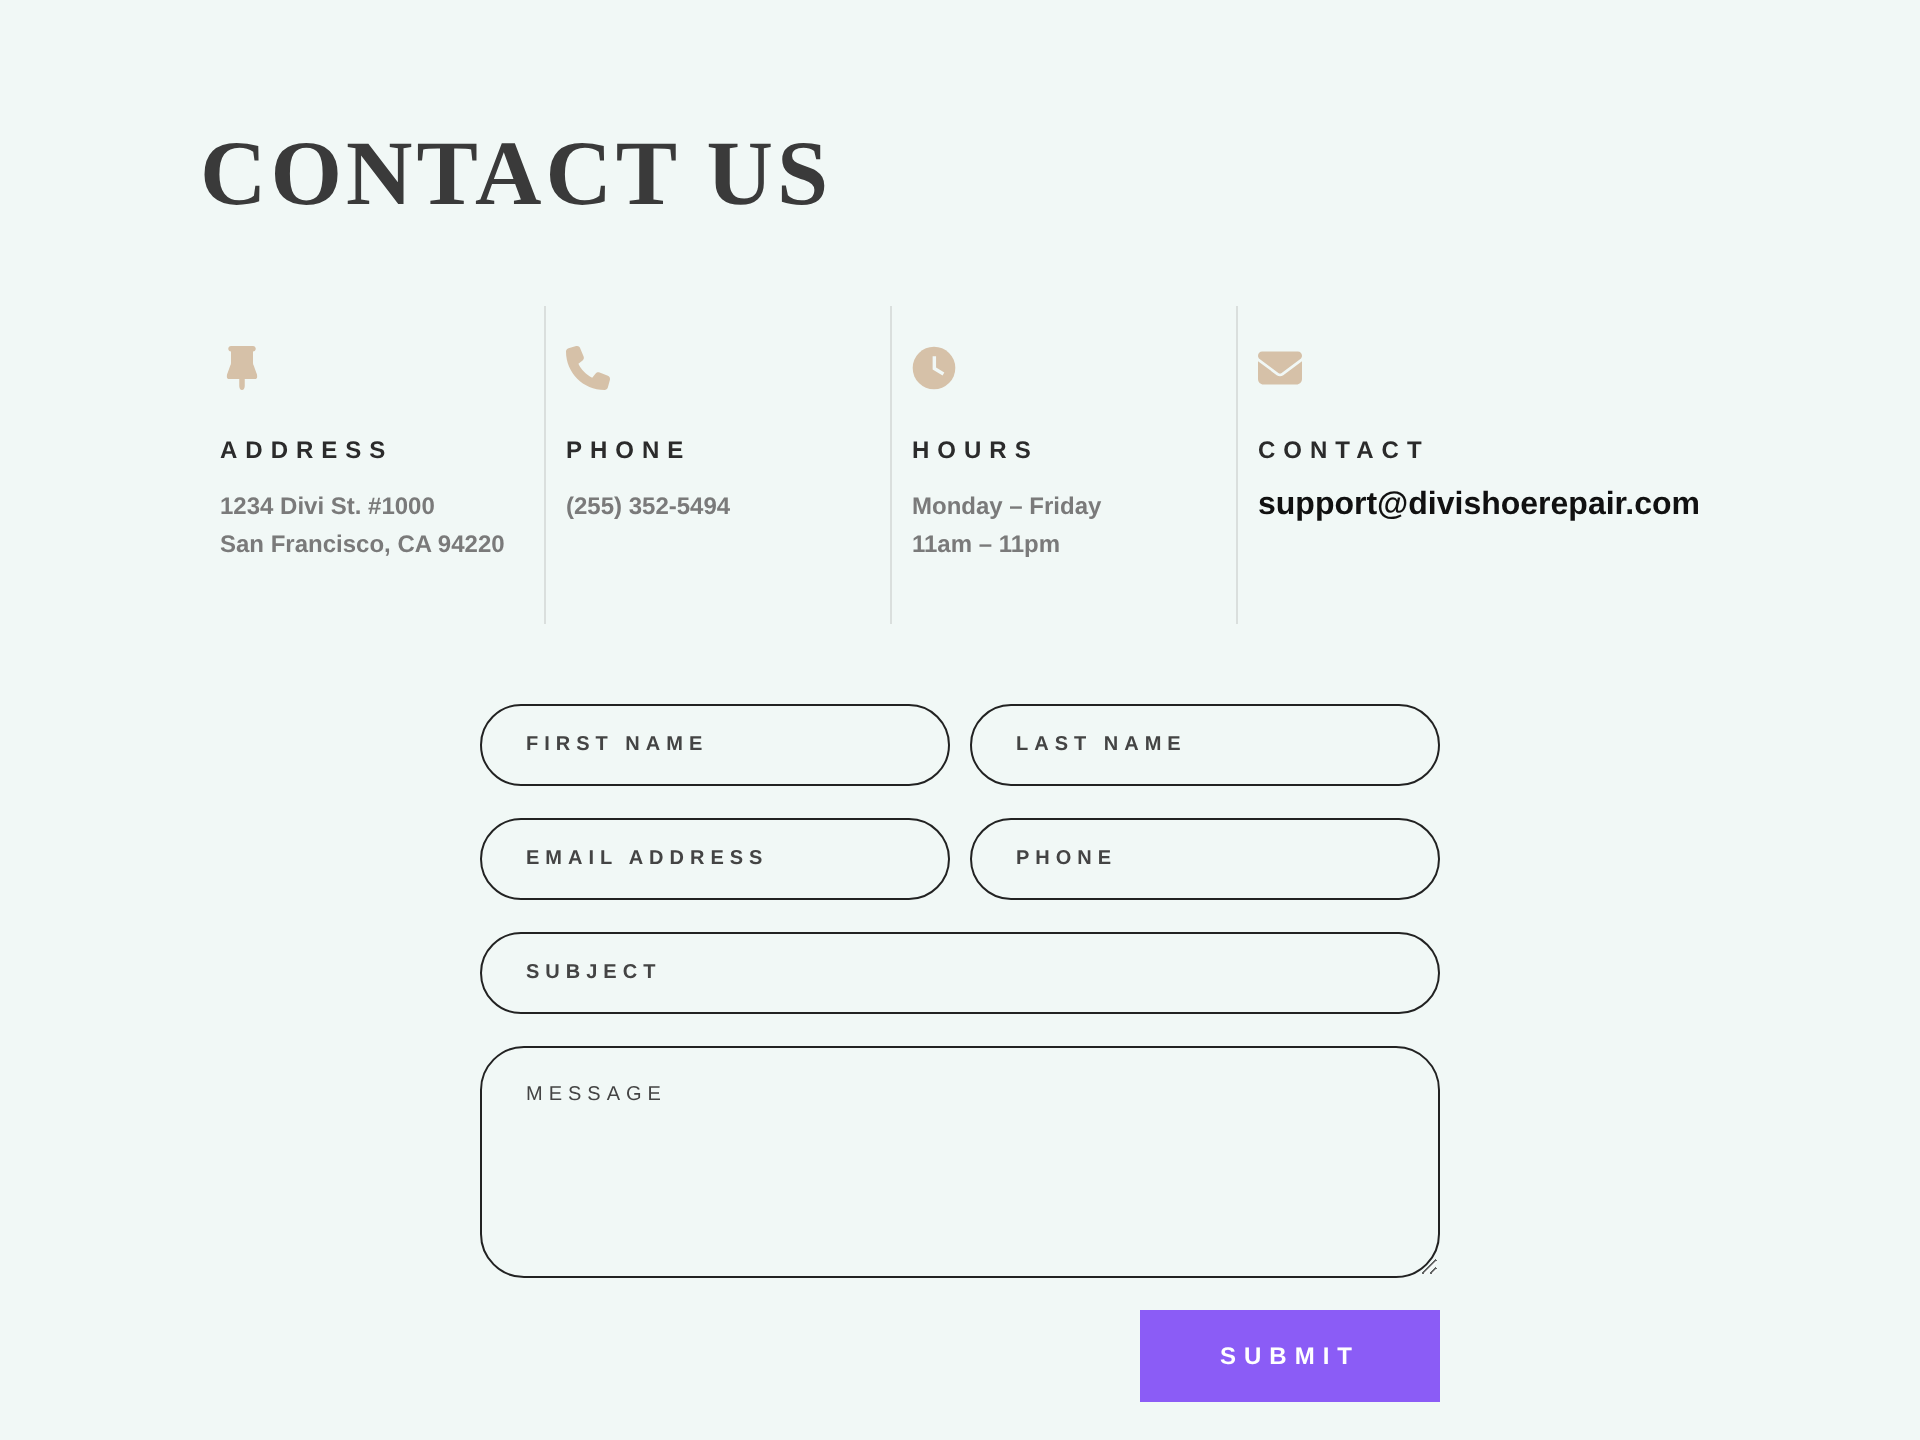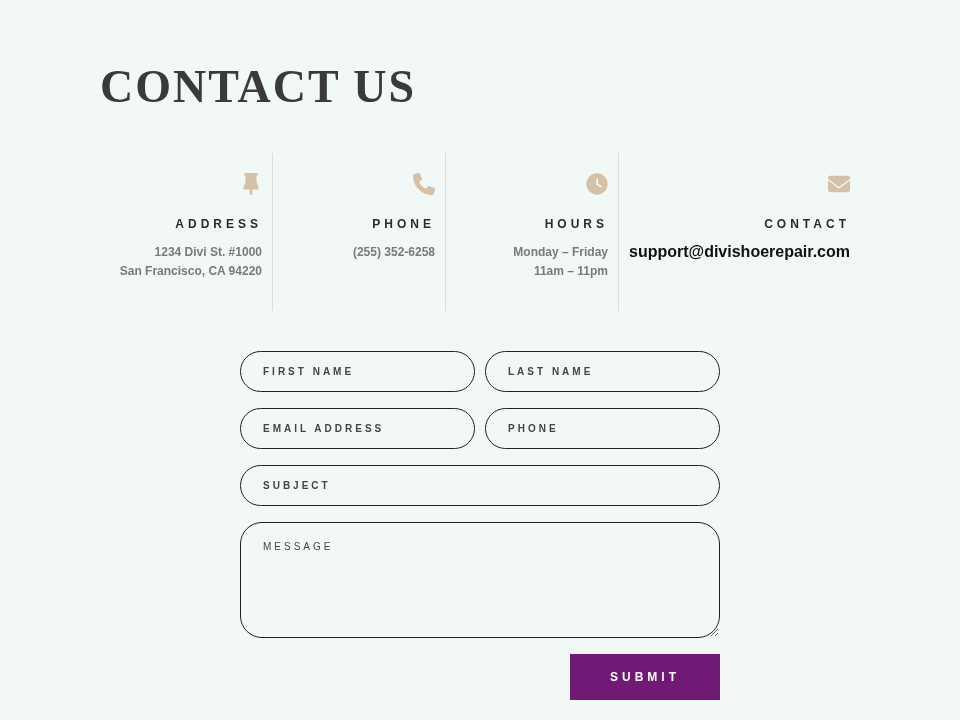--- a/index.html
+++ b/index.html
@@ -18,21 +18,21 @@
     color: #3a3a3a;
     margin-bottom: 40px;
   }
   .info-row {
     display: flex;
     justify-content: center;
     margin-bottom: 40px;
   }
   .info-col {
     flex: 1;
-    text-align: right;
+    text-align: left;
     padding: 20px 10px 30px 10px;
     position: relative;
   }
   .info-col + .info-col {
     border-left: 1px solid #dadfdd;
   }
   .icon {
     color: #d6c1a8;
     display: inline-block;
     margin-bottom: 18px;
@@ -96,21 +96,21 @@
     height: 116px;
     resize: both;
   }
   ::placeholder { color: #444; opacity: 1; letter-spacing: 3px; }
   .submit-row {
     display: flex;
     justify-content: flex-end;
     margin-top: 16px;
   }
   .submit-btn {
-    background: #701a75;
+    background: #8b5cf6;
     color: #fff;
     border: none;
     font-size: 12px;
     font-weight: 600;
     letter-spacing: 4px;
     padding: 16px 40px;
     cursor: pointer;
     font-family: inherit;
   }
 </style>
@@ -132,21 +132,21 @@
     <div class="info-text">San Francisco, CA 94220</div>
   </div>
 
   <div class="info-col">
     <span class="icon">
       <svg width="22" height="22" viewBox="0 0 512 512" fill="currentColor">
           <path d="M164.9 24.6c-7.7-18.6-28-28.5-47.4-23.2l-88 24C12.1 30.2 0 46 0 64C0 311.4 200.6 512 448 512c18 0 33.8-12.1 38.6-29.5l24-88c5.3-19.4-4.6-39.7-23.2-47.4l-96-40c-16.3-6.8-35.2-2.1-46.3 11.6L304.7 368C234.3 334.7 177.3 277.7 144 207.3L193.3 167.7c13.7-11.2 18.4-30 11.6-46.3l-40-96z"></path>
         </svg>
     </span>
     <div class="info-heading">PHONE</div>
-    <div class="info-text">(255) 352-6258</div>
+    <div class="info-text">(255) 352-5494</div>
   </div>
 
   <div class="info-col">
     <span class="icon">
       <svg width="22" height="22" viewBox="0 0 512 512" fill="currentColor">
           <path d="M256 8C119 8 8 119 8 256S119 504 256 504 504 393 504 256 393 8 256 8zm0 448c-110.5 0-200-89.5-200-200 0-3 .1-6 .2-9C61 145.2 149.5 56 256 56c110.5 0 200 89.5 200 200S366.5 456 256 456zM280 128h-48v144l120 72 24-40-96-58V128z" opacity="0"></path>
           <circle cx="256" cy="256" r="248"></circle>
           <path fill="#f1f8f6" d="M280 120h-40v152l116 70 20-34-96-58z"></path>
         </svg>
     </span>

